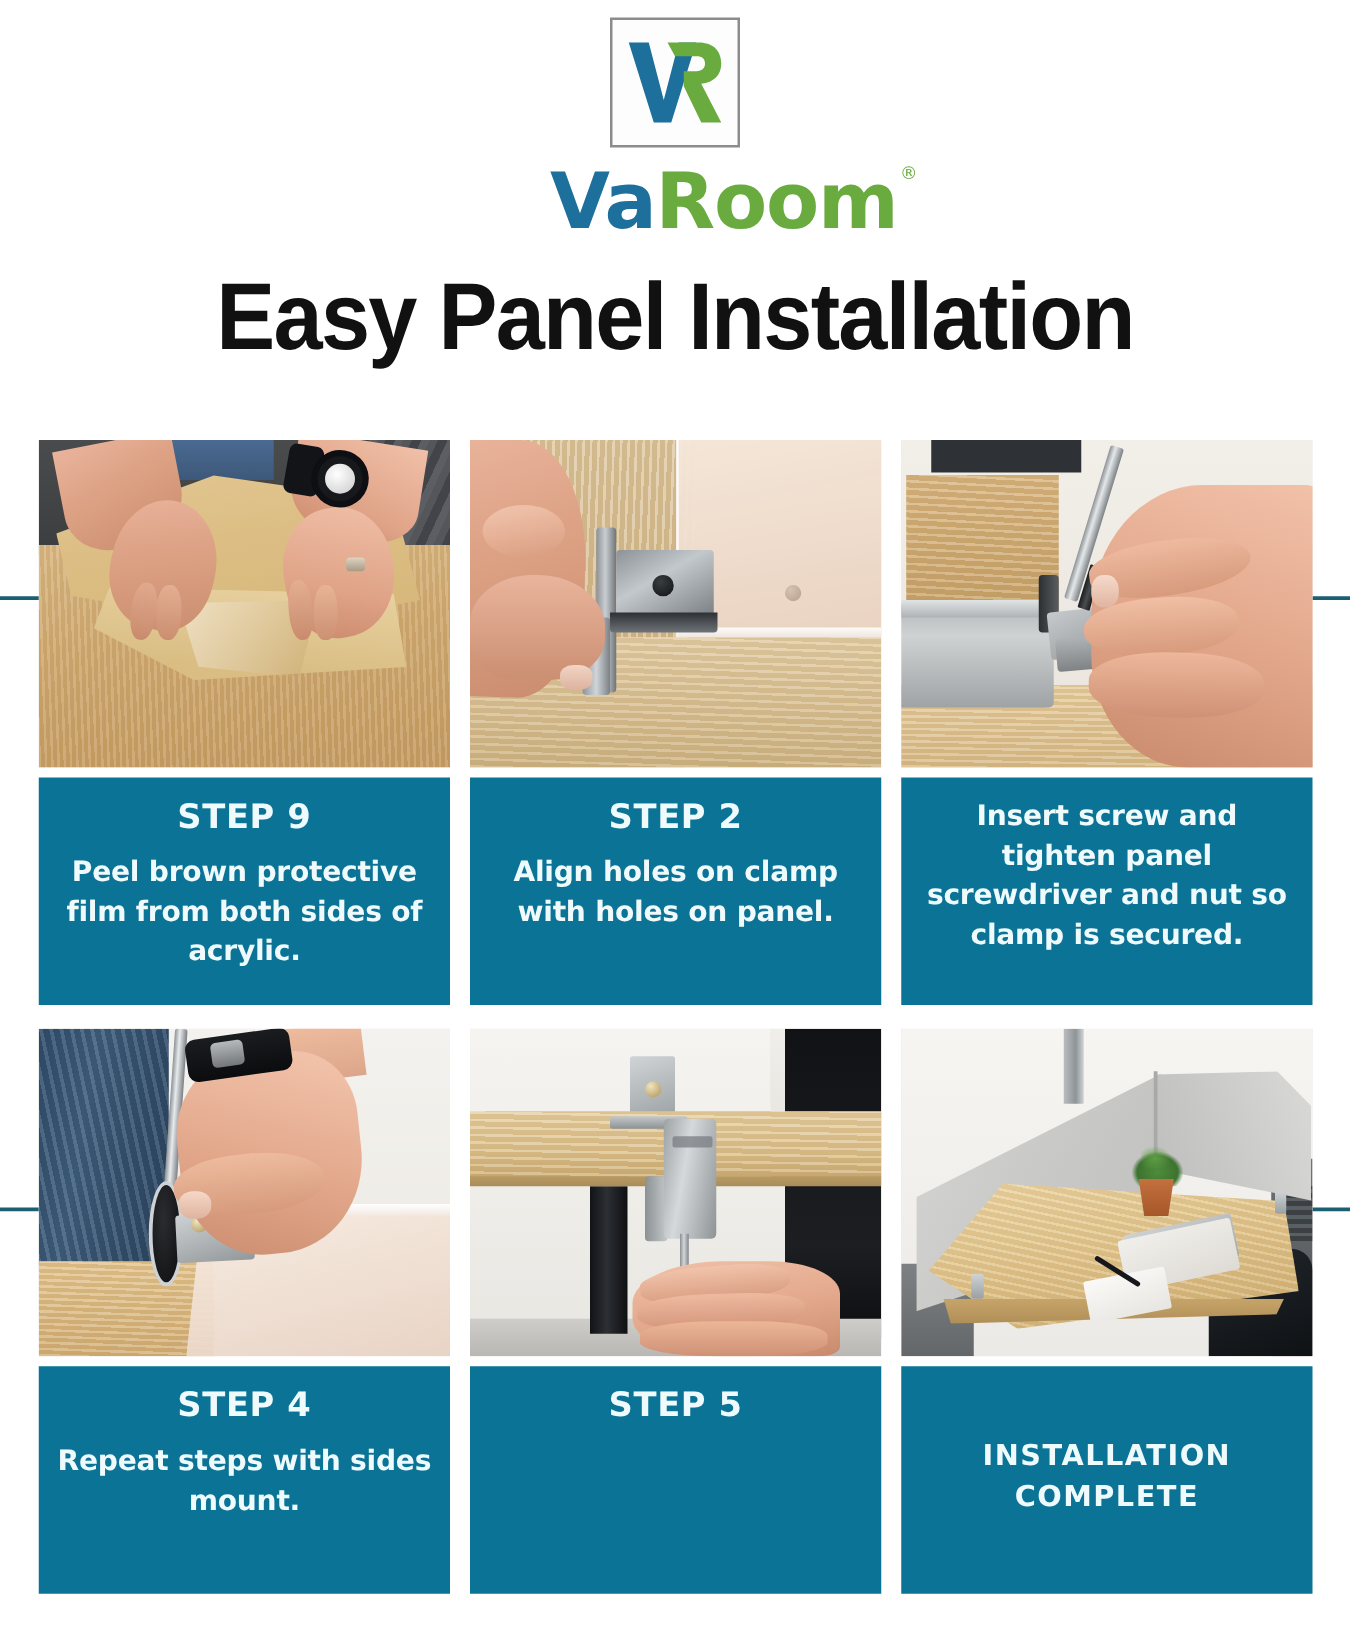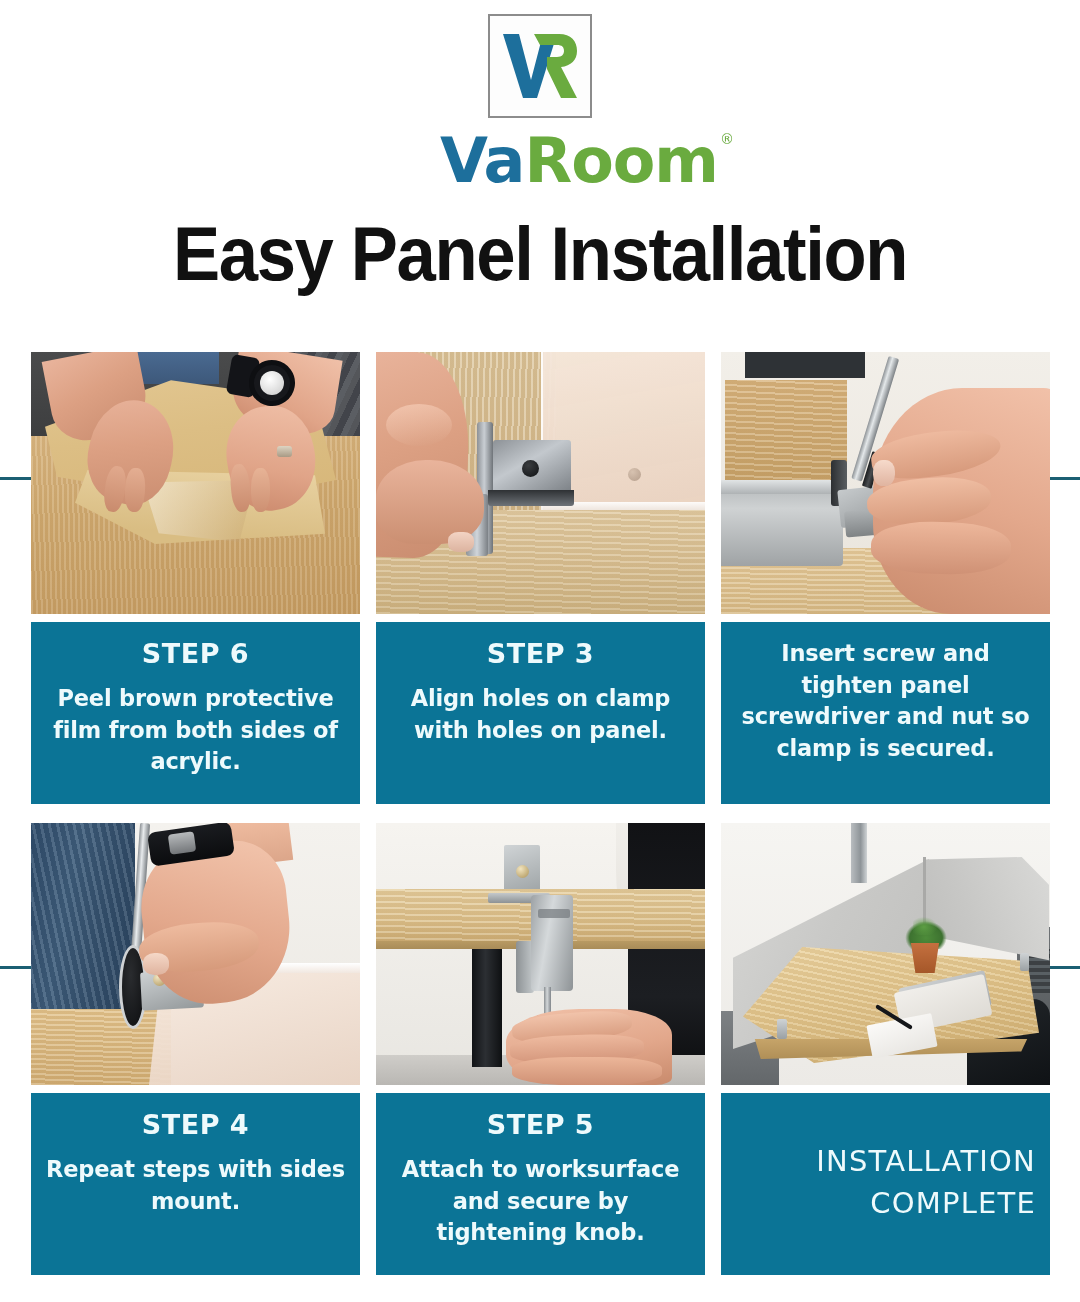--- a/index.html
+++ b/index.html
@@ -108,24 +108,23 @@
     line-height: 1.40;
     font-family: "DejaVu Sans", sans-serif;
     letter-spacing: -0.2px;
   }
   .caption.final {
     display: flex; flex-direction: column;
     align-items: center; justify-content: center;
     min-height: 182px;
   }
   .caption.final .done {
-    font-size: 29px; font-weight: 400;
+    font-size: 23px; font-weight: 700;
     letter-spacing: 1.2px; line-height: 1.45;
     font-family: "DejaVu Sans", sans-serif;
-    text-align: right;
   }
 
   
   .ph { position:absolute; }
 
   
   .skin  { background: linear-gradient(160deg,#e9b49c 0%,#dca083 45%,#c98c6f 100%); }
   .skin2 { background: linear-gradient(200deg,#f0c0a8 0%,#e0a488 60%,#c9876a 100%); }
 
   
@@ -453,21 +452,21 @@
         <div class="ph p1-armR skin2"></div>
         <div class="ph p1-handR skin2"></div>
         <div class="ph p1-fingR1"></div>
         <div class="ph p1-fingR2"></div>
         <div class="ph p1-strap"></div>
         <div class="ph p1-watch"></div>
         <div class="ph p1-watch-face"></div>
         <div class="ph p1-ring"></div>
       </div>
       <div class="caption">
-        <div class="step">STEP 6</div>
+        <div class="step">STEP 9</div>
         <div class="body">Peel brown protective film from both sides of acrylic.</div>
       </div>
     </div>
 
     <div class="card">
       <div class="photo">
         <div class="ph p2-wood-top"></div>
         <div class="ph p2-wood-grain-v"></div>
         <div class="ph p2-panel"></div>
         <div class="ph p2-panel-hole"></div>
@@ -478,21 +477,21 @@
         <div class="ph p2-clamp-plate"></div>
         <div class="ph p2-clamp-hole"></div>
         <div class="ph p2-clamp-lip"></div>
         <div class="ph p2-clamp-foot"></div>
         <div class="ph p2-hand skin"></div>
         <div class="ph p2-thumb"></div>
         <div class="ph p2-knuckle"></div>
         <div class="ph p2-nail"></div>
       </div>
       <div class="caption">
-        <div class="step">STEP 3</div>
+        <div class="step">STEP 2</div>
         <div class="body">Align holes on clamp with holes on panel.</div>
       </div>
     </div>
 
     <div class="card">
       <div class="photo">
         <div class="ph p3-bg"></div>
         <div class="ph p3-dark"></div>
         <div class="ph p3-panelwood"></div>
         <div class="ph p3-panelwood-g"></div>
@@ -561,21 +560,20 @@
         <div class="ph p5-brandtxt"></div>
         <div class="ph p5-knob-stem"></div>
         <div class="ph p5-knob"></div>
         <div class="ph p5-hand"></div>
         <div class="ph p5-f1"></div>
         <div class="ph p5-f2"></div>
         <div class="ph p5-f3"></div>
       </div>
       <div class="caption">
         <div class="step">STEP 5</div>
-        <div class="body">Attach to worksurface and secure by tightening knob.</div>
       </div>
     </div>
 
     <div class="card">
       <div class="photo">
         <div class="ph p6-bg"></div>
         <div class="ph p6-wallslot"></div>
         <div class="ph p6-floorL"></div>
         <div class="ph p6-floorR"></div>
         <div class="ph p6-kb"></div>

